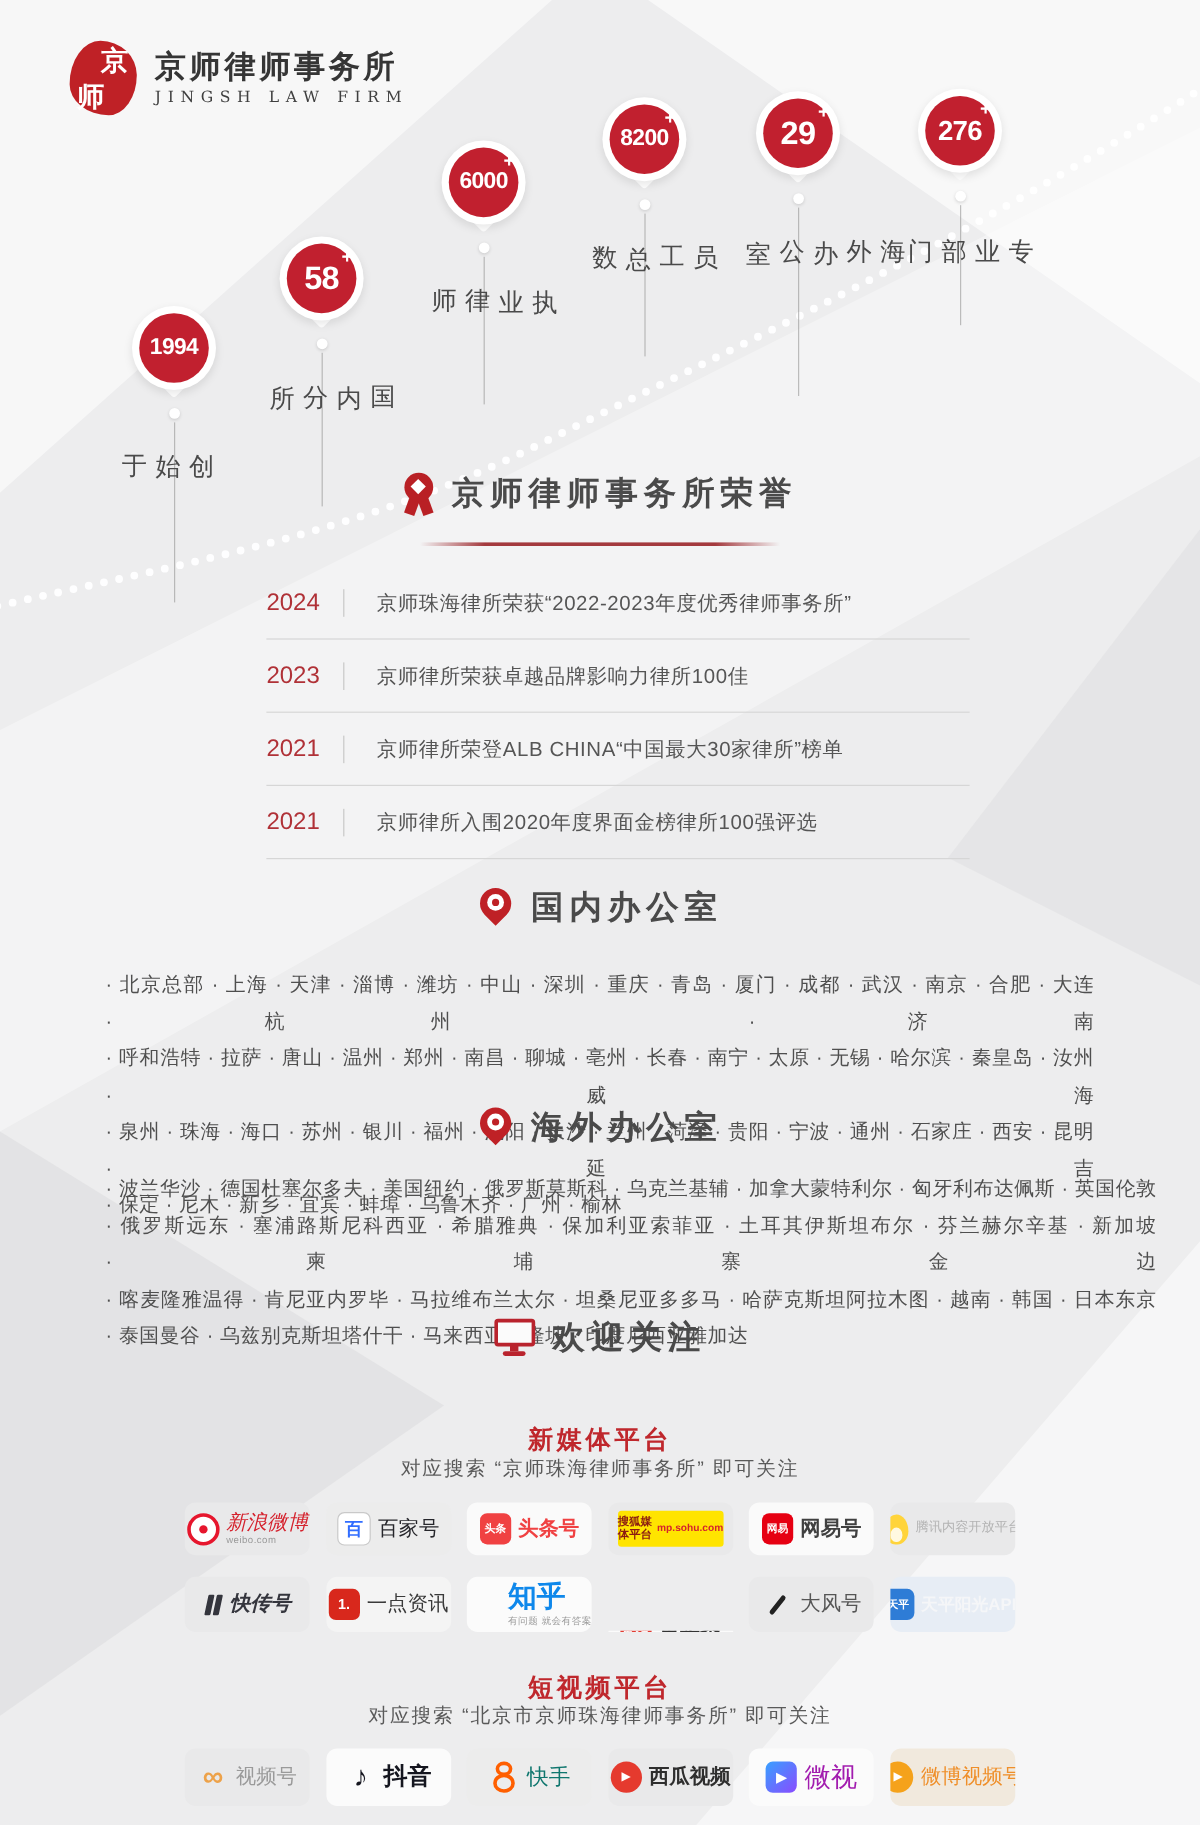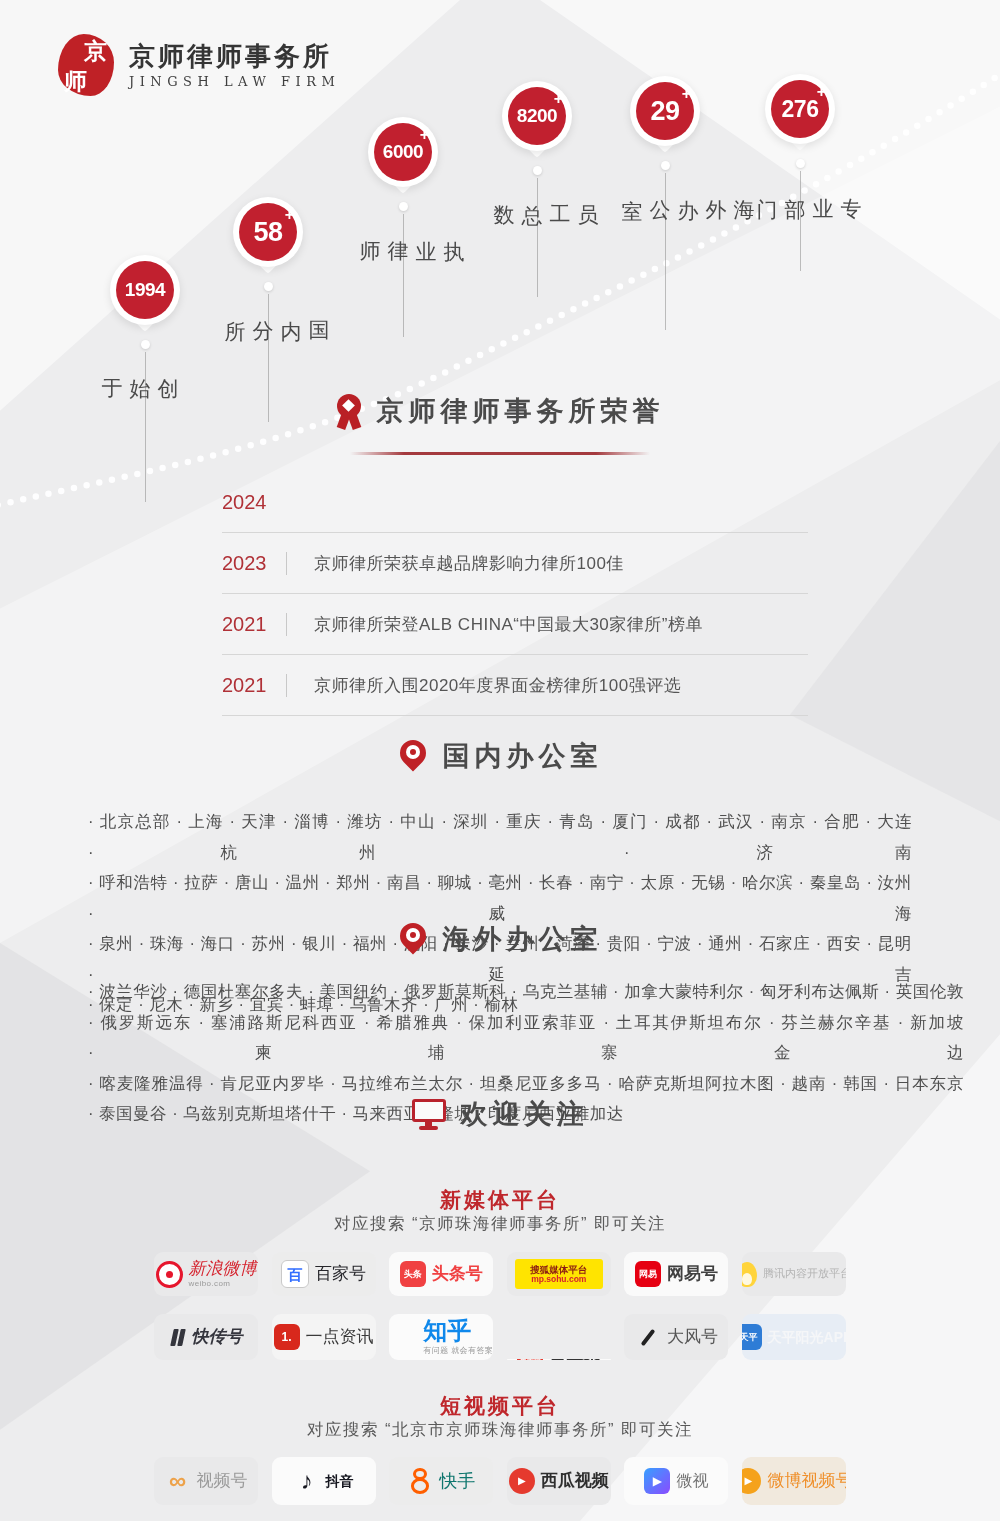--- a/index.html
+++ b/index.html
@@ -95,21 +95,21 @@
   .picon.bars{width:16px;gap:2px;}
   .bar{width:5px;height:17px;transform:skewX(-12deg);border-radius:1px;display:block;}
   .brushstroke{width:4px;height:19px;transform:rotate(38deg);border-radius:2px;display:block;}
   .picon.penguin{width:20px;height:25px;border-radius:50% 50% 46% 46%/56% 56% 44% 44%;position:relative;}
   .penguin-belly{position:absolute;left:5px;bottom:2px;width:10px;height:12px;background:rgba(255,255,255,.85);
                  border-radius:50% 50% 45% 45%;}
   .picon.kuaishou{flex-direction:column;}
   .ks1{width:8px;height:8px;border-radius:50%;display:block;}
   .ks2{width:12px;height:12px;border-radius:50%;display:block;margin-top:-2px;}
   .ks1,.ks2{border:3px solid #ff5f00;}
-  .picon.box2{width:88px;height:30px;border-radius:3px;flex-direction:column;justify-content:center;}
+  .picon.box2{width:88px;height:30px;border-radius:3px;flex-direction:row;justify-content:center;}
   .box2-l1{font-size:9.5px;font-weight:bold;line-height:1.2;}
   .box2-l2{font-size:8.5px;line-height:1.1;}
 </style>
 </head>
 <body>
 
 <div id="page">
   <div class="shape s1"></div>
   <div class="shape s2"></div>
   <div class="shape s3"></div>
@@ -225,20 +225,21 @@
       <span class="ros-c">
           <span class="ros-star"></span>
         </span>
     </span>
     <span class="sec-title">京师律师事务所荣誉</span>
   </div>
   <div class="honors-underline"></div>
   <div id="honors-list">
       <div class="honor-row">
         <span class="honor-year">2024</span>
+        <span class="honor-text">京师珠海律所荣获“2022-2023年度优秀律师事务所”</span>
       </div>
       <div class="honor-row">
         <span class="honor-year">2023</span>
         <span class="honor-text">京师律所荣获卓越品牌影响力律所100佳</span>
       </div>
       <div class="honor-row">
         <span class="honor-year">2021</span>
         <span class="honor-text">京师律所荣登ALB CHINA“中国最大30家律所”榜单</span>
       </div>
       <div class="honor-row">
@@ -380,42 +381,42 @@
   <div class="prow" id="video-row" style="top:1457px;height:48px;">
       <div class="pcard" style="background: rgb(233, 233, 234);">
         <span class="picon" style="color: rgb(237, 162, 74); font-size: 24px;">∞</span>
         <span class="ptext">
           <span class="plabel" style="color: rgb(154, 154, 154); font-size: 17px;">视频号</span>
         </span>
       </div>
       <div class="pcard" style="background: rgb(251, 251, 251);">
         <span class="picon" style="color: rgb(21, 22, 31); font-size: 24px;">♪</span>
         <span class="ptext">
-          <span class="plabel" style="color: rgb(21, 22, 31); font-size: 14px; font-weight: bold;">抖音</span>
+          <span class="plabel" style="color: rgb(21, 22, 31); font-size: 20px; font-weight: bold;">抖音</span>
         </span>
       </div>
       <div class="pcard" style="background: rgb(236, 236, 236);">
         <span class="picon kuaishou">
           <span class="ks1" style="border-color: rgb(255, 95, 0);"></span>
           <span class="ks2" style="border-color: rgb(255, 95, 0);"></span>
         </span>
         <span class="ptext">
           <span class="plabel" style="color: #0f766e; font-size: 18px;">快手</span>
         </span>
       </div>
       <div class="pcard" style="background: rgb(233, 233, 234);">
         <span class="picon" style="background: rgb(229, 58, 46); color: rgb(255, 255, 255); border-radius: 50%; font-size: 10px;">▶</span>
         <span class="ptext">
           <span class="plabel" style="color: rgb(46, 46, 46); font-size: 17px; font-weight: bold;">西瓜视频</span>
         </span>
       </div>
       <div class="pcard" style="background: rgb(251, 251, 251);">
         <span class="picon" style="background: linear-gradient(135deg, rgb(55, 160, 255), rgb(138, 75, 255)); color: rgb(255, 255, 255); border-radius: 6px; font-size: 12px;">▶</span>
         <span class="ptext">
-          <span class="plabel" style="color: #737373; font-size: 16px;">微视</span>
+          <span class="plabel" style="color: #a21caf; font-size: 22px;">微视</span>
         </span>
       </div>
       <div class="pcard" style="background: rgb(241, 233, 221);">
         <span class="picon" style="background: rgb(245, 162, 27); color: rgb(255, 255, 255); border-radius: 50%; font-size: 10px;">▶</span>
         <span class="ptext">
           <span class="plabel" style="color: rgb(239, 143, 42); font-size: 17px;">微博视频号</span>
         </span>
       </div>
     </div>
 </div>

